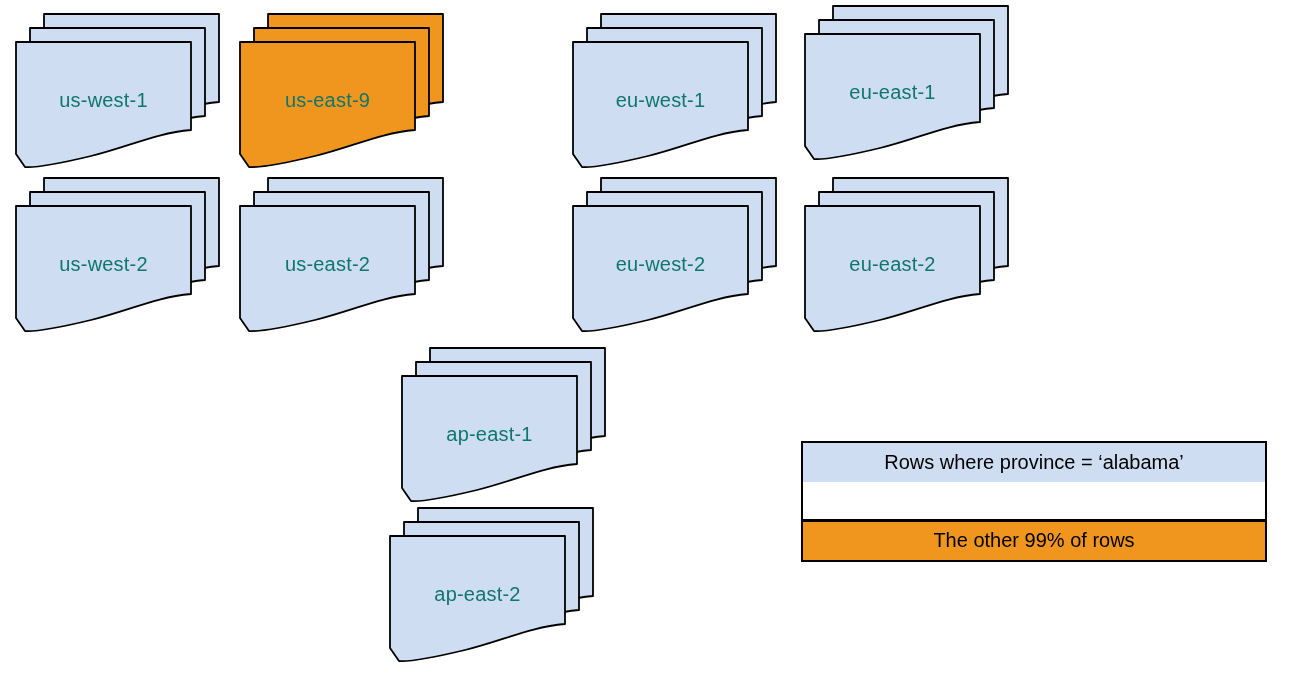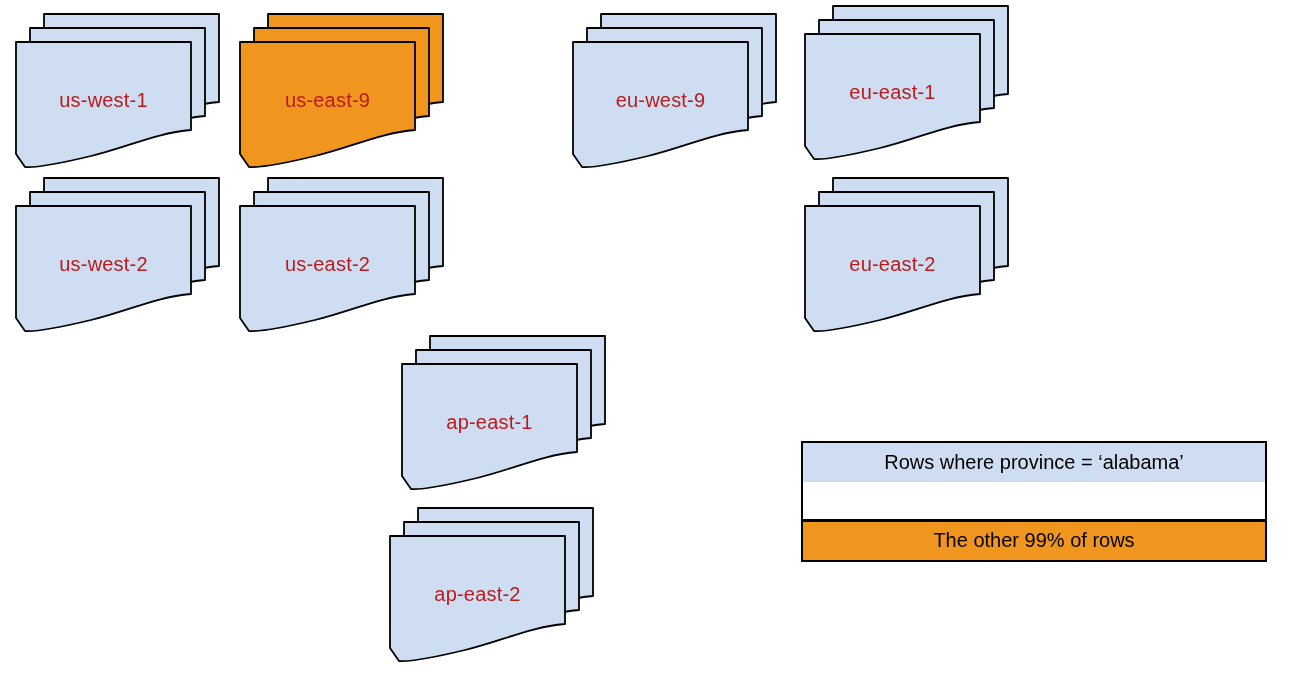--- a/index.html
+++ b/index.html
@@ -43,21 +43,21 @@
   .stack .label {
     position: absolute;
     left: 0;
     top: 40px;
     width: 175px;
     height: 92px;
     display: flex;
     align-items: center;
     justify-content: center;
     font-size: 20px;
-    color: #b91c1c;
+    color: #0f766e;
     letter-spacing: 0.2px;
   }
   .legend {
     position: absolute;
     left: 801px;
     top: 441px;
     width: 466px;
     height: 121px;
     border: 2px solid var(--outline, #000000);
     box-sizing: border-box;
@@ -113,21 +113,21 @@
   <div class="stack" style="left:573px;top:14px" data-variant="default">
     <svg class="page p-back" viewBox="0 0 175 128">
         <path d="M0 0 H175 V88 C140 91 112 105 75 114 C46 121 23 126 9 125 L0 112 Z"></path>
       </svg>
     <svg class="page p-mid" viewBox="0 0 175 128">
         <path d="M0 0 H175 V88 C140 91 112 105 75 114 C46 121 23 126 9 125 L0 112 Z"></path>
       </svg>
     <svg class="page p-front" viewBox="0 0 175 128">
         <path d="M0 0 H175 V88 C140 91 112 105 75 114 C46 121 23 126 9 125 L0 112 Z"></path>
       </svg>
-    <div class="label">eu-west-9</div>
+    <div class="label">eu-west-1</div>
   </div>
 
   <div class="stack" style="left:805px;top:6px" data-variant="default">
     <svg class="page p-back" viewBox="0 0 175 128">
         <path d="M0 0 H175 V88 C140 91 112 105 75 114 C46 121 23 126 9 125 L0 112 Z"></path>
       </svg>
     <svg class="page p-mid" viewBox="0 0 175 128">
         <path d="M0 0 H175 V88 C140 91 112 105 75 114 C46 121 23 126 9 125 L0 112 Z"></path>
       </svg>
     <svg class="page p-front" viewBox="0 0 175 128">
@@ -155,35 +155,47 @@
       </svg>
     <svg class="page p-mid" viewBox="0 0 175 128">
         <path d="M0 0 H175 V88 C140 91 112 105 75 114 C46 121 23 126 9 125 L0 112 Z"></path>
       </svg>
     <svg class="page p-front" viewBox="0 0 175 128">
         <path d="M0 0 H175 V88 C140 91 112 105 75 114 C46 121 23 126 9 125 L0 112 Z"></path>
       </svg>
     <div class="label">us-east-2</div>
   </div>
 
+  <div class="stack" style="left:573px;top:178px" data-variant="default">
+    <svg class="page p-back" viewBox="0 0 175 128">
+        <path d="M0 0 H175 V88 C140 91 112 105 75 114 C46 121 23 126 9 125 L0 112 Z"></path>
+      </svg>
+    <svg class="page p-mid" viewBox="0 0 175 128">
+        <path d="M0 0 H175 V88 C140 91 112 105 75 114 C46 121 23 126 9 125 L0 112 Z"></path>
+      </svg>
+    <svg class="page p-front" viewBox="0 0 175 128">
+        <path d="M0 0 H175 V88 C140 91 112 105 75 114 C46 121 23 126 9 125 L0 112 Z"></path>
+      </svg>
+    <div class="label">eu-west-2</div>
+  </div>
 
   <div class="stack" style="left:805px;top:178px" data-variant="default">
     <svg class="page p-back" viewBox="0 0 175 128">
         <path d="M0 0 H175 V88 C140 91 112 105 75 114 C46 121 23 126 9 125 L0 112 Z"></path>
       </svg>
     <svg class="page p-mid" viewBox="0 0 175 128">
         <path d="M0 0 H175 V88 C140 91 112 105 75 114 C46 121 23 126 9 125 L0 112 Z"></path>
       </svg>
     <svg class="page p-front" viewBox="0 0 175 128">
         <path d="M0 0 H175 V88 C140 91 112 105 75 114 C46 121 23 126 9 125 L0 112 Z"></path>
       </svg>
     <div class="label">eu-east-2</div>
   </div>
 
-  <div class="stack" style="left:402px;top:336px" data-variant="default">
+  <div class="stack" style="left:402px;top:348px" data-variant="default">
     <svg class="page p-back" viewBox="0 0 175 128">
         <path d="M0 0 H175 V88 C140 91 112 105 75 114 C46 121 23 126 9 125 L0 112 Z"></path>
       </svg>
     <svg class="page p-mid" viewBox="0 0 175 128">
         <path d="M0 0 H175 V88 C140 91 112 105 75 114 C46 121 23 126 9 125 L0 112 Z"></path>
       </svg>
     <svg class="page p-front" viewBox="0 0 175 128">
         <path d="M0 0 H175 V88 C140 91 112 105 75 114 C46 121 23 126 9 125 L0 112 Z"></path>
       </svg>
     <div class="label">ap-east-1</div>

